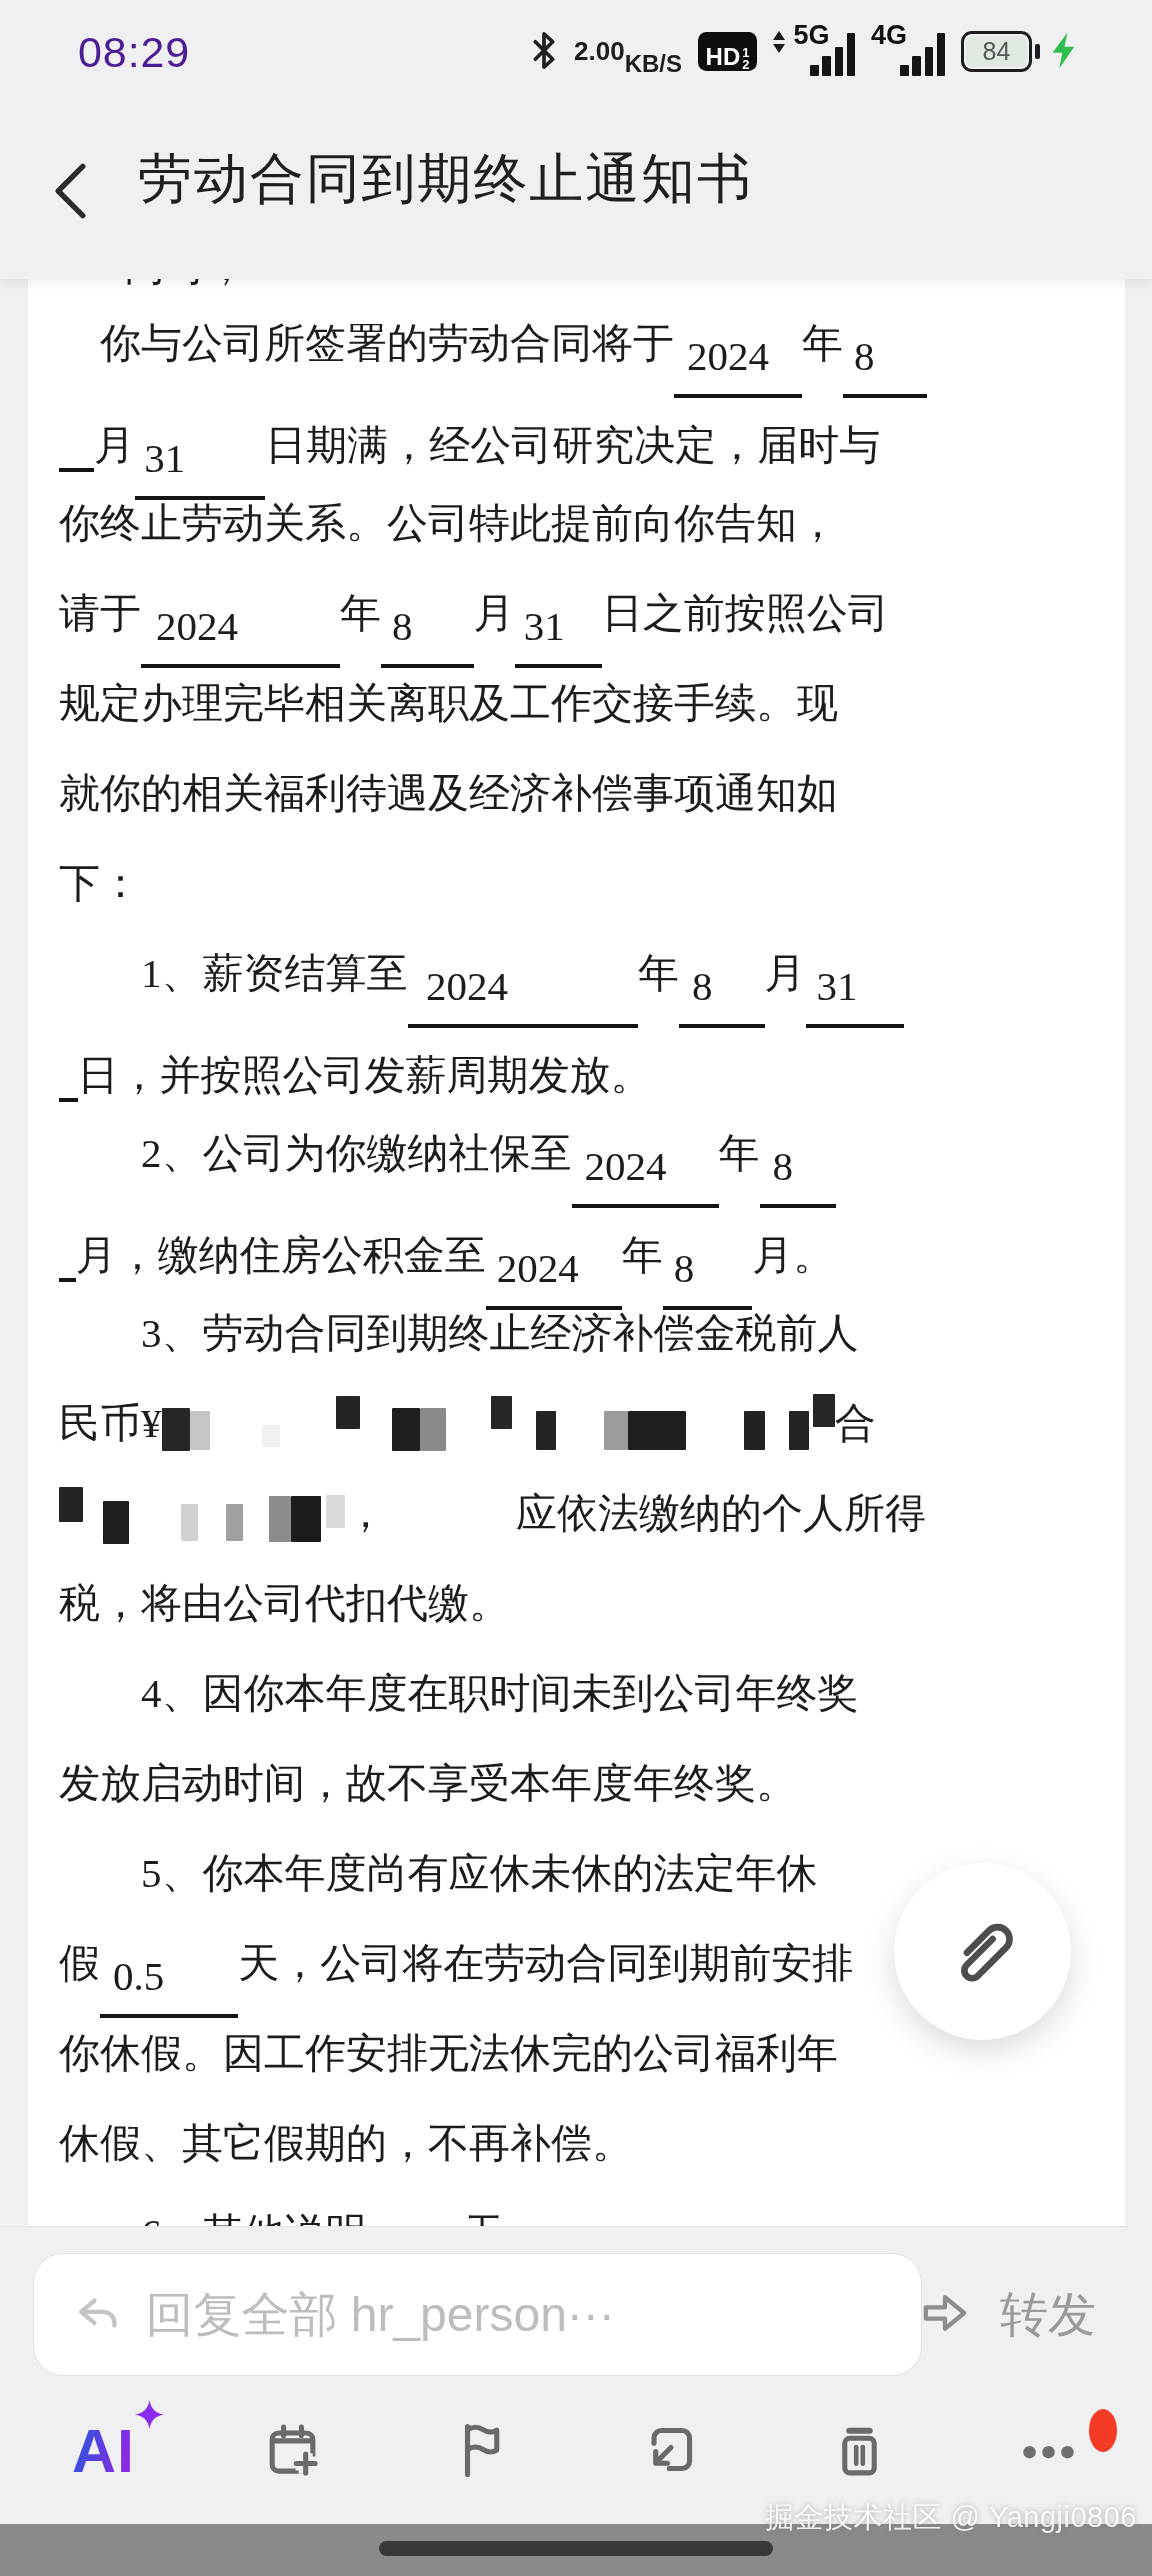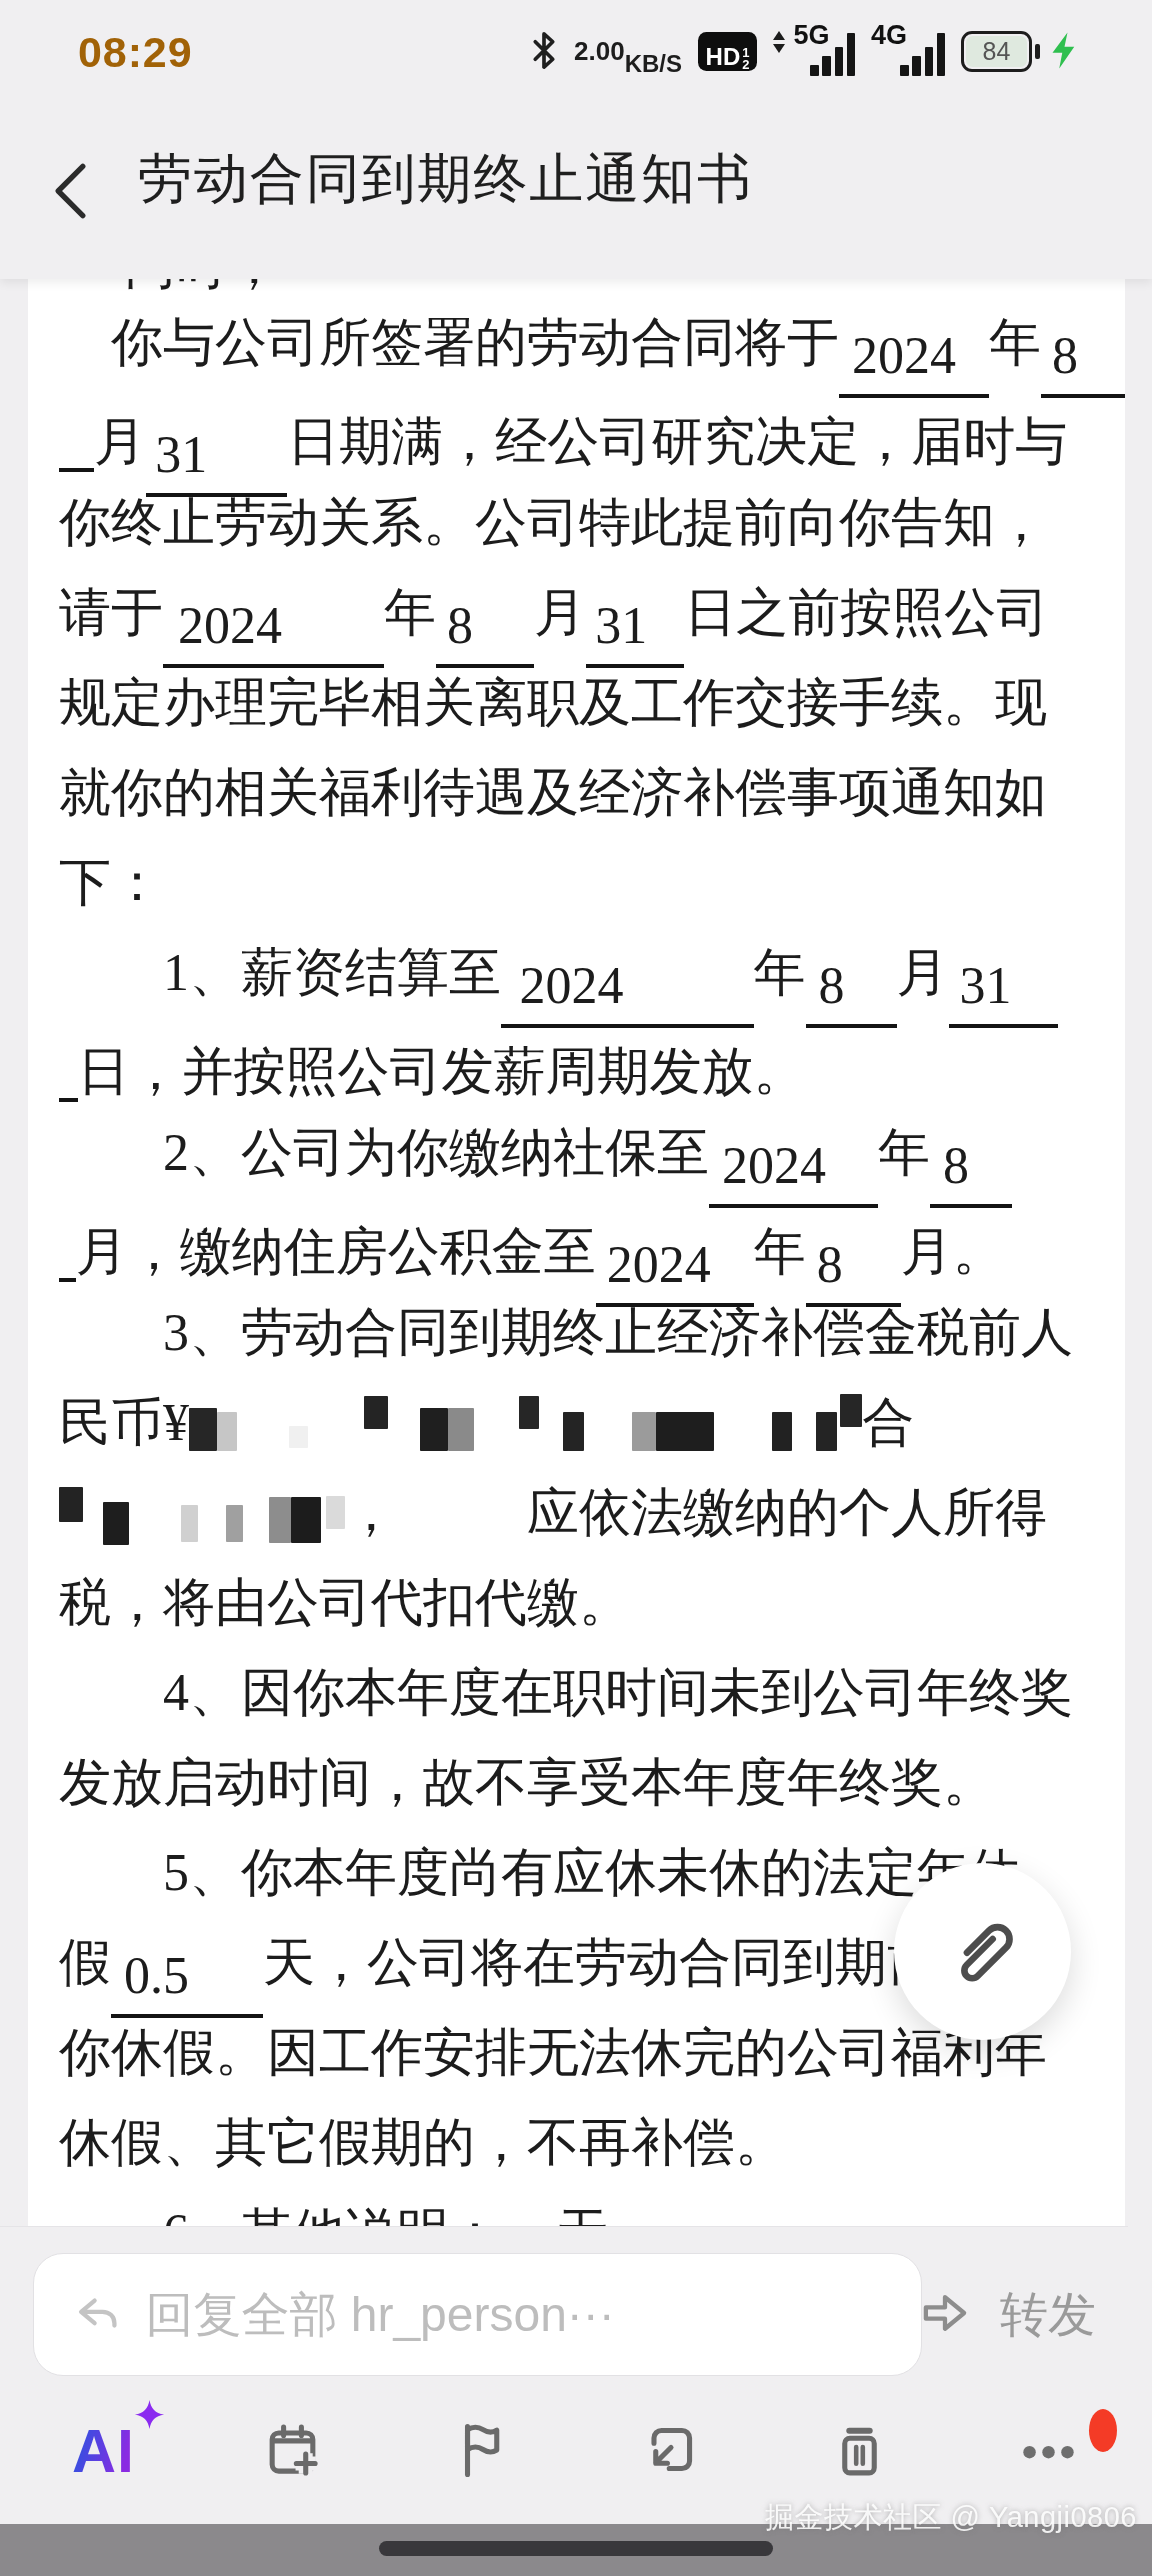--- a/index.html
+++ b/index.html
@@ -3,21 +3,21 @@
 <meta charset="utf-8">
 <style>
   html,body{margin:0;padding:0;width:1152px;height:2576px;overflow:hidden;
     background:#f0eff1;font-family:"Liberation Sans","DejaVu Sans",sans-serif;}
   .screen{position:relative;width:1152px;height:2576px;background:#f0eff1;}
 
   
   .header{position:absolute;left:0;top:0;width:1152px;height:279px;background:#f0eff1;
     z-index:20;box-shadow:0 3.7px 9.3px rgba(0,0,0,.07);}
   .statusbar{position:absolute;left:0;top:0;width:1152px;height:102px;}
-  .time{position:absolute;left:78px;top:28px;font-size:43px;font-weight:700;color:#a16207;letter-spacing:0.9px;}
+  .time{position:absolute;left:78px;top:28px;font-size:43px;font-weight:400;color:#4c1d95;letter-spacing:0.9px;}
   .sb-right{position:absolute;right:74px;top:22px;height:59px;display:flex;align-items:center;gap:16px;}
   .speed{display:flex;flex-direction:row;align-items:center;color:#1d1d1d;font-weight:700;}
   .speed .v{font-size:26px;line-height:27px;}
   .speed .u{font-size:24px;line-height:21.4px;margin-top:24px;}
   .hdbadge{display:flex;align-items:flex-end;justify-content:center;background:#0e0e0e;color:#fff;
     border-radius:8.4px;width:59px;height:39px;}
   .hdbadge .hd{font-size:24px;font-weight:800;letter-spacing:0;}
   .hdfrac{display:flex;flex-direction:column;margin-left:1.9px;font-weight:700;}
   .hdfrac span{font-size:13px;line-height:12px;text-align:center;}
   .sig{position:relative;width:82px;height:52px;}
@@ -35,21 +35,21 @@
   .battery .nub{position:absolute;right:-8.4px;top:13px;width:5.6px;height:15px;background:#1d1d1d;border-radius:1.9px;}
 
   .titlebar{position:absolute;left:0;top:102px;width:912px;height:177px;}
   .back-btn{position:absolute;left:41px;top:52px;width:59px;height:74px;display:flex;align-items:center;justify-content:center;}
   .page-title{position:absolute;left:138px;top:41px;font-size:54px;color:#1f1f1f;letter-spacing:1.9px;
     font-family:"Liberation Serif","DejaVu Serif",serif;}
 
   
   .doc-page{position:absolute;left:28px;top:279px;width:1097px;height:2245px;background:#ffffff;
     z-index:5;overflow:hidden;box-sizing:border-box;padding:0 22px 0 31px;
-    font-family:"Liberation Serif","DejaVu Serif",serif;color:#1c1c1c;font-size:52px;}
+    font-family:"Liberation Serif","DejaVu Serif",serif;color:#1c1c1c;font-size:41px;}
   .doc-line{white-space:nowrap;height:90px;line-height:90px;overflow:visible;}
   .line-inner{line-height:90px;}
   .clip-top{height:18.6px;overflow:hidden;}
   .clip-top .line-inner{margin-top:-58px;}
   .clip-bottom{height:48px;overflow:hidden;}
   .blank{display:inline-block;border-bottom:4.6px solid #141414;line-height:84px;height:80px;vertical-align:-13px;}
   .stub{border-bottom:4.6px solid #141414;}
   .gap{display:inline-block;}
   .mosaic{display:inline-block;}
   .mosaic i{display:inline-block;position:relative;vertical-align:middle;border-radius:0.9px;}

